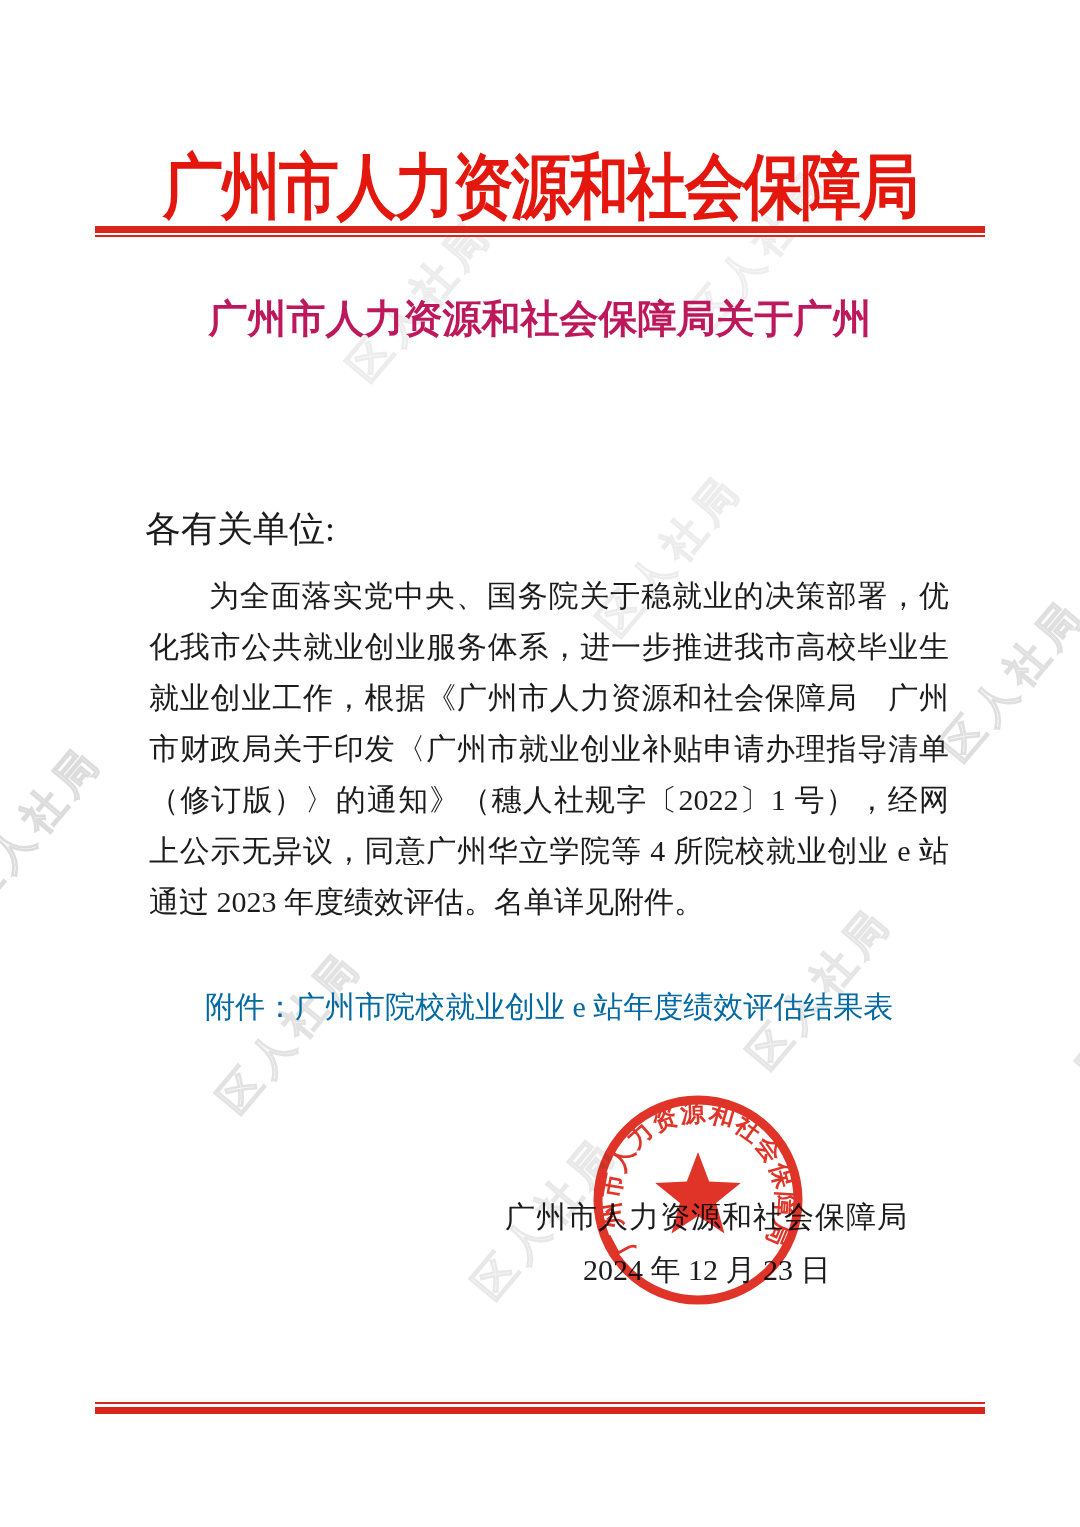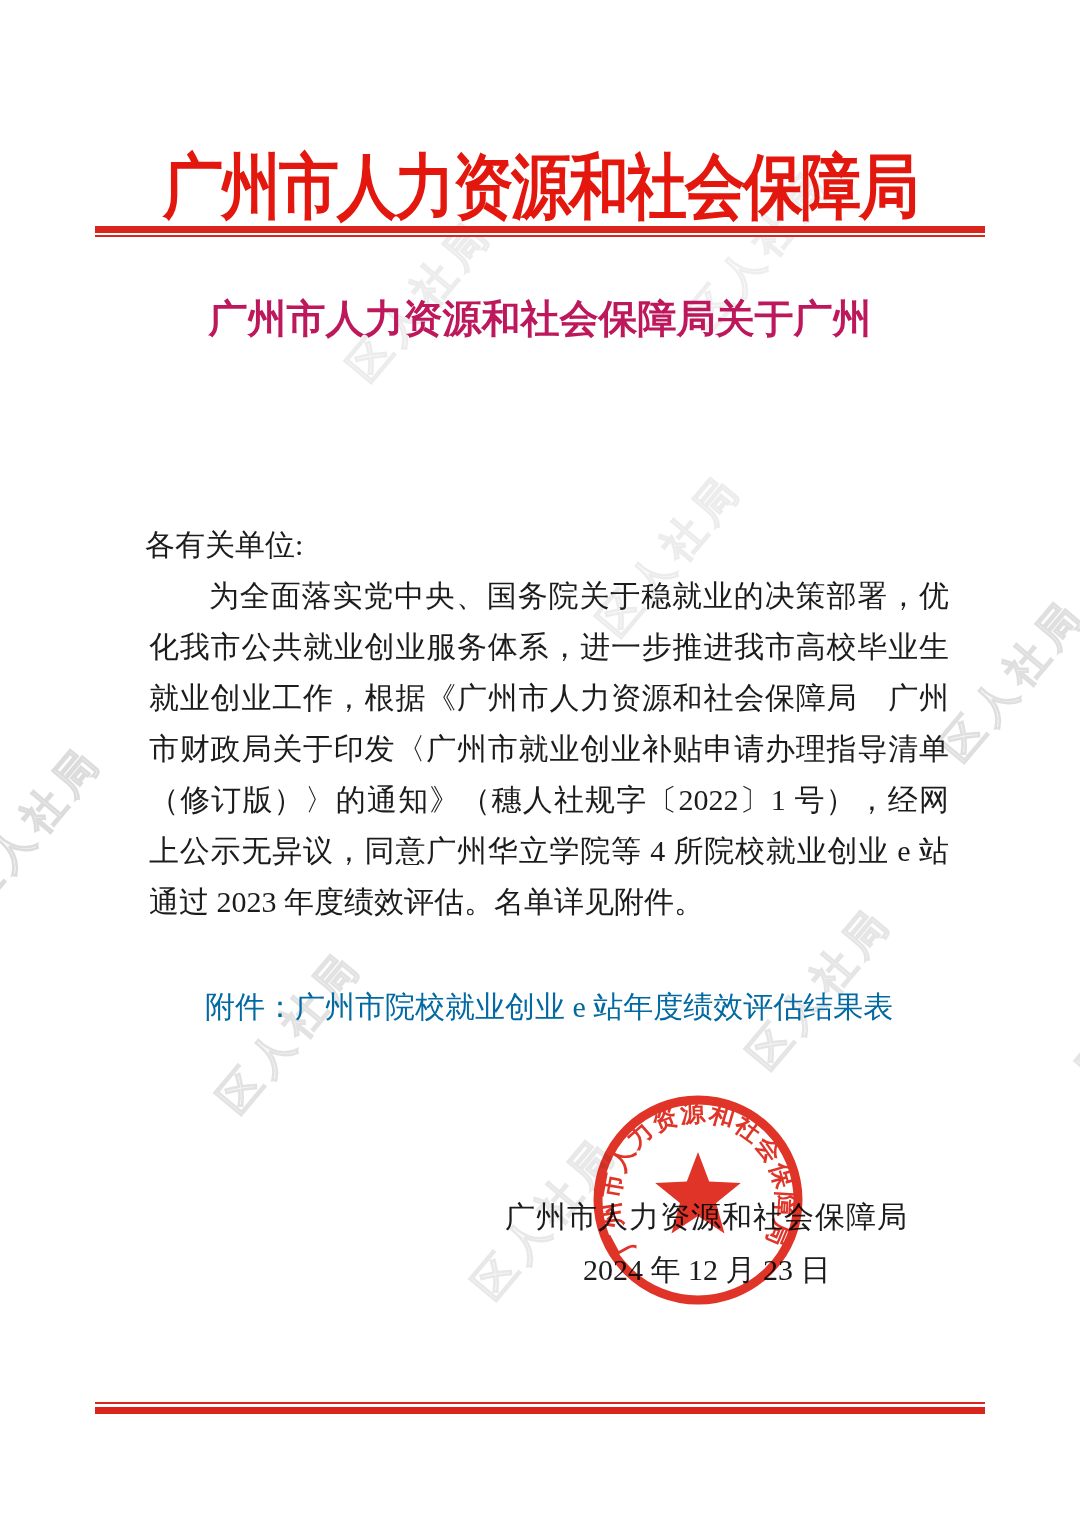--- a/index.html
+++ b/index.html
@@ -27,21 +27,21 @@
   .rule-top{top:226px;height:2px;border-top:7px solid #da251c;border-bottom:2px solid #da251c;}
   .rule-bottom{top:1402px;height:3px;border-top:2px solid #da251c;border-bottom:7px solid #da251c;}
   
   .doc-title{
     position:absolute;z-index:2;top:288px;left:95px;width:890px;
     text-align:center;font-size:39px;font-weight:bold;color:#be185d;line-height:62px;
   }
   
   .salutation{
     position:absolute;z-index:2;top:505px;left:145px;
-    font-size:30px;color:#1c1c1c;white-space:nowrap;margin-top:20px;
+    font-size:36px;color:#1c1c1c;white-space:nowrap;
   }
   .paragraph{
     position:absolute;z-index:2;top:566px;left:145px;width:800px;
     font-size:30px;line-height:51px;color:#1c1c1c;
     text-align:justify;text-indent:2em;margin:4px;
   }
   .attachment{
     position:absolute;z-index:2;top:987px;left:205px;
     font-size:30px;color:#0369a1;white-space:nowrap;
   }

